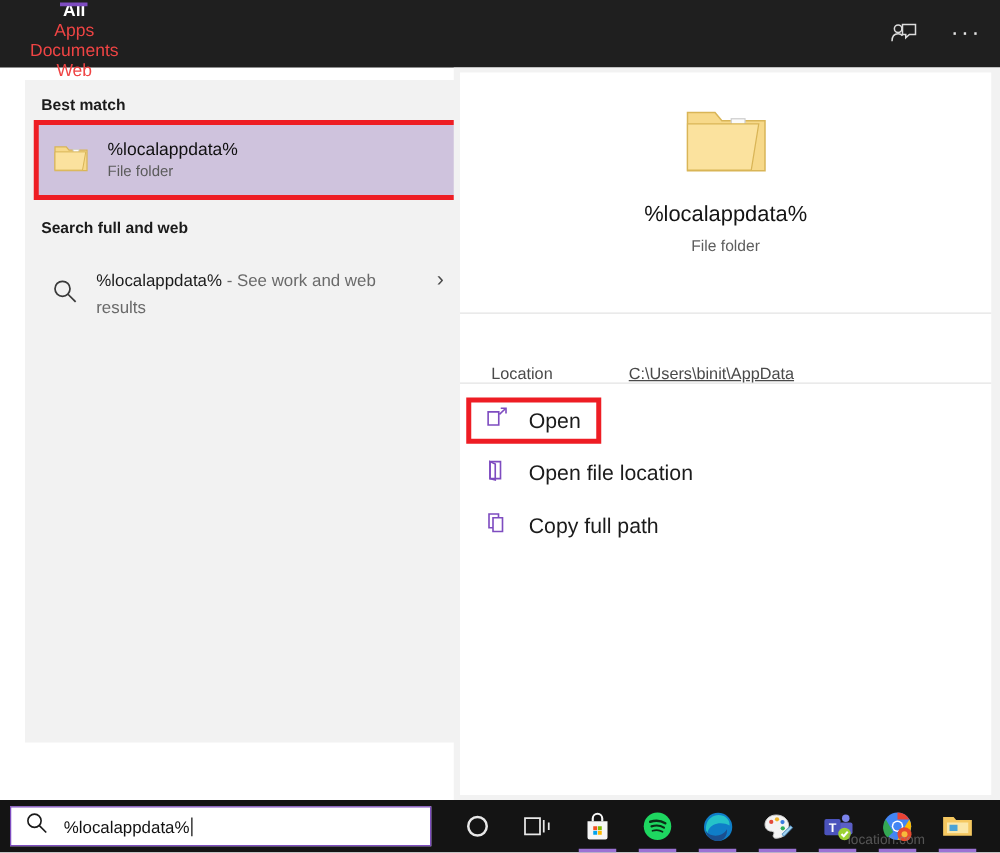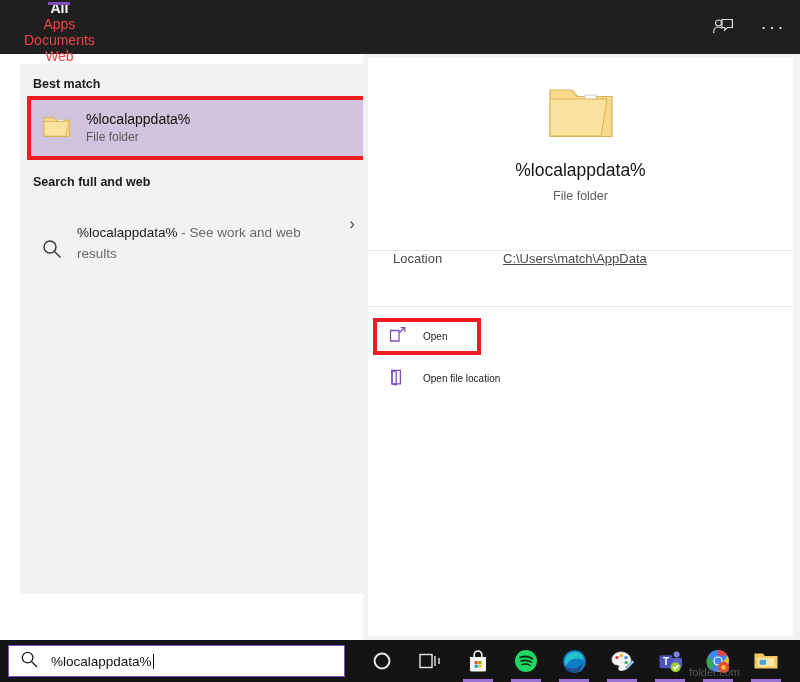--- a/index.html
+++ b/index.html
@@ -131,21 +131,21 @@
   .best-sub {
     font-size: 12px;
     color: #5b5b5b;
     line-height: 17px;
     margin-top: 1px;
   }
   .web-row {
     position: relative;
     min-height: 58px;
     display: flex;
-    align-items: flex-end;
+    align-items: center;
     padding: 10px 10px 10px 21px;
     cursor: default;
   }
   .web-text {
     margin-left: 14px;
     font-size: 13.5px;
     color: #1b1b1b;
     line-height: 21px;
     max-width: 245px;
   }
@@ -189,21 +189,21 @@
     margin-top: 12px;
   }
   .prev-sub {
     font-size: 12.5px;
     color: #5e5e5e;
     margin-top: 8px;
   }
   .loc-row {
     height: 56px;
     display: flex;
-    align-items: flex-start;
+    align-items: flex-end;
     padding-left: 25px;
     box-sizing: border-box;
     border-bottom: 1px solid #e4e4e4;
   }
   .loc-label {
     font-size: 13px;
     color: #4a4a4a;
     width: 110px;
   }
   .loc-value {
@@ -217,21 +217,21 @@
   }
   .action {
     position: relative;
     height: 33px;
     display: flex;
     align-items: center;
     padding-left: 20px;
     cursor: default;
   }
   .action-label {
-    font-size: 10px;
+    font-size: 17px;
     color: #1b1b1b;
     margin-left: 15px;
   }
 
   
   .taskbar {
     position: absolute;
     left: 0; bottom: 0;
     width: 800px; height: 42px;
     background: #141414;
@@ -375,21 +375,21 @@
           <line x1="42.5" y1="35" x2="47" y2="35" stroke="#9fb6d0" stroke-width="1.2"></line>
           <path d="M5 21 h57 l-6 37 h-51 z" fill="#fbe29e" stroke="#d9b557" stroke-width="1"></path>
         </svg>
       </span>
       <div class="prev-title">%localappdata%</div>
       <div class="prev-sub">File folder</div>
     </div>
 
     <div class="loc-row">
       <div class="loc-label">Location</div>
-      <div class="loc-value">C:\Users\match\AppData</div>
+      <div class="loc-value">C:\Users\binit\AppData</div>
     </div>
 
     <div class="actions">
       <div class="action">
         <span>
           <svg width="20" height="18" viewBox="0 0 20 18">
             <path d="M2.5 4.5 h8.5 v10.5 h-8.5 z" fill="none" stroke="#7e4cc0" stroke-width="1.3"></path>
             <path d="M11.5 6.5 L16.5 1.8" stroke="#7e4cc0" stroke-width="1.3"></path>
             <path d="M12.6 1.6 h4.2 v4.2" fill="none" stroke="#7e4cc0" stroke-width="1.3"></path>
           </svg>
@@ -401,20 +401,29 @@
       <div class="action" style="margin-top:9px;text-align:center;">
         <span>
           <svg width="20" height="18" viewBox="0 0 20 18">
             <path d="M4 2.3 h8.4 v13.6 h-8.4 z" fill="none" stroke="#7e4cc0" stroke-width="1.3"></path>
             <path d="M4 2.3 L8.2 4.2 V17 L4 15.9 z" fill="none" stroke="#7e4cc0" stroke-width="1.3"></path>
           </svg>
         </span>
         <span class="action-label">Open file location</span>
       </div>
 
+      <div class="action" style="margin-top:9px;">
+        <span>
+          <svg width="20" height="18" viewBox="0 0 20 18">
+            <path d="M3.2 2.2 h7.6 v11 h-7.6 z" fill="none" stroke="#7e4cc0" stroke-width="1.3"></path>
+            <path d="M6.4 5.2 h7.6 v11 h-7.6 z" fill="#ffffff" stroke="#7e4cc0" stroke-width="1.3"></path>
+          </svg>
+        </span>
+        <span class="action-label">Copy full path</span>
+      </div>
     </div>
 
   </div>
 </div>
 
 <div class="taskbar">
 
   <div class="searchbox">
     <span>
       <svg width="19" height="19" viewBox="0 0 19 19">
@@ -507,14 +516,14 @@
     <div class="tbitem running">
       <svg width="26" height="22" viewBox="0 0 26 22">
         <path d="M1.5 3.5 h8.4 l2 2.4 h12.6 v12.6 h-23 z" fill="#f5c860"></path>
         <rect x="4.6" y="8" width="17" height="8.5" fill="#fbe7a8"></rect>
         <rect x="6.6" y="9.8" width="6.4" height="5" fill="#4aa3d6"></rect>
       </svg>
     </div>
 
   </div>
 
-  <div class="wm">folder.com</div>
+  <div class="wm">location.com</div>
 </div>
 
 </body></html>

